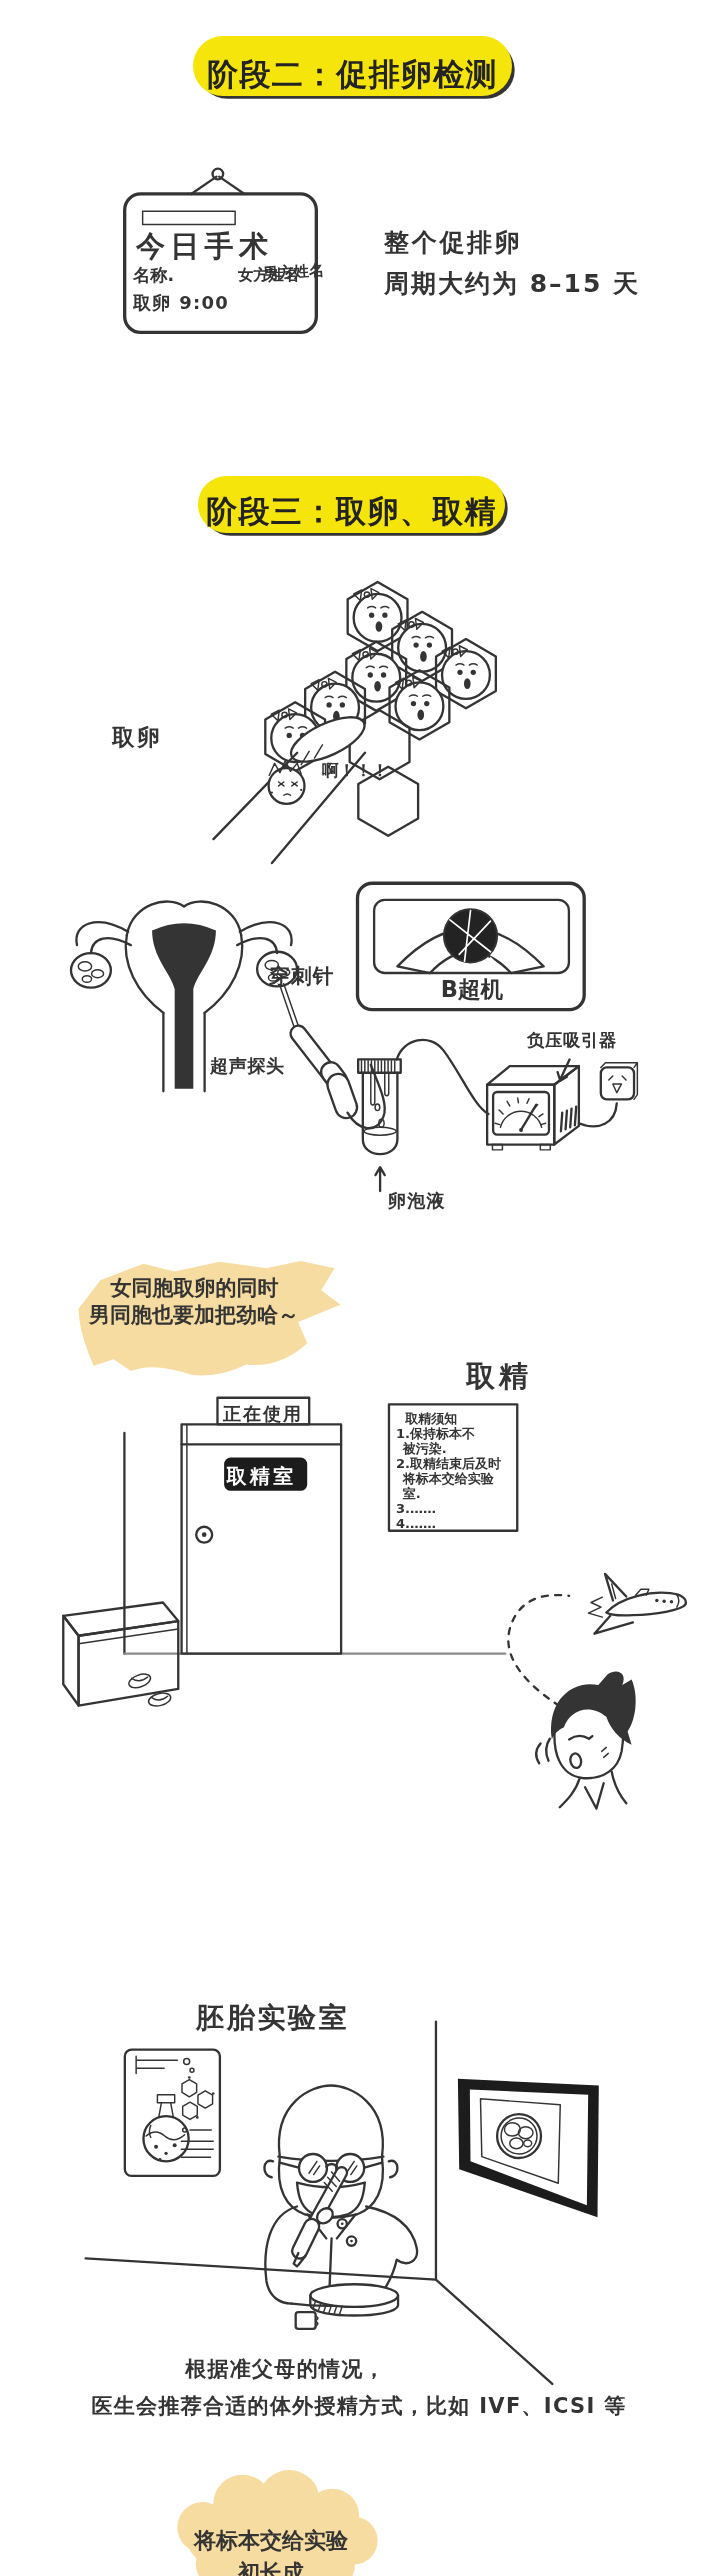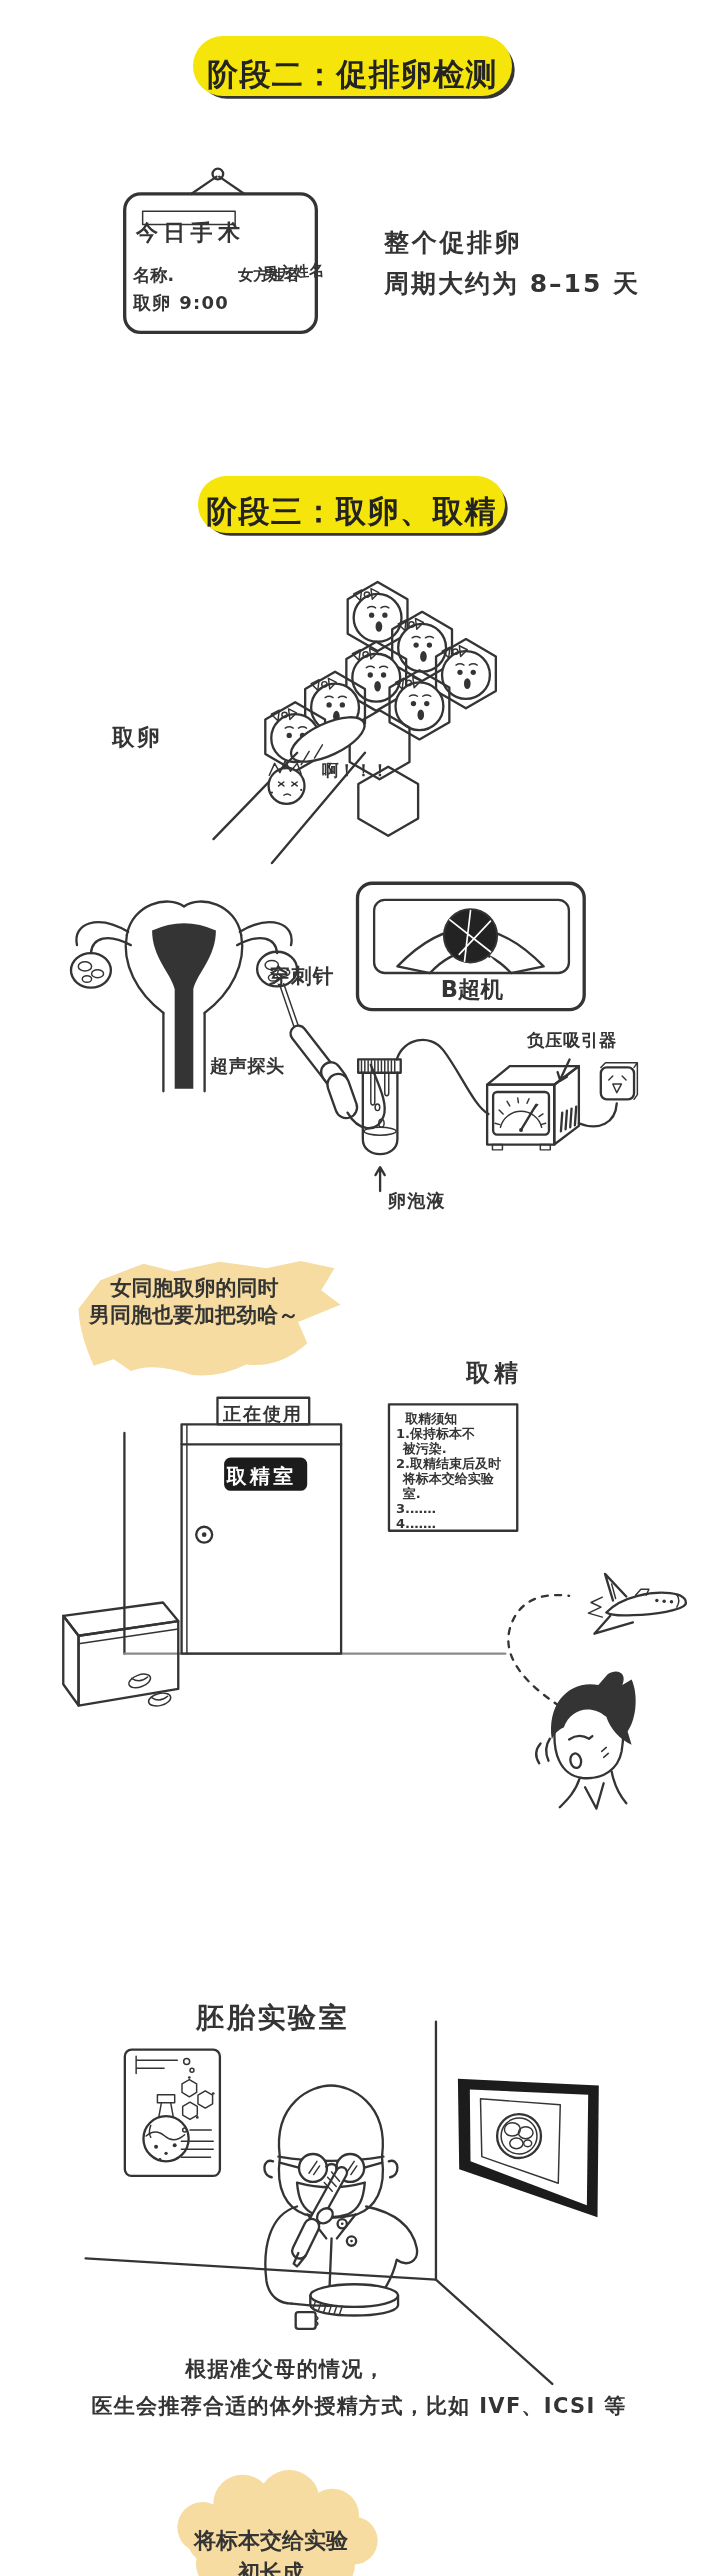--- a/index.html
+++ b/index.html
@@ -30,21 +30,21 @@
   <div class="badge" style="left:193px;top:36px;width:319px;height:60px;font-size:31px;">
     <span>阶段二：促排卵检测</span>
   </div>
 
   <svg width="253" height="193" viewBox="150 250 380 290" style="left:100px;top:166px;">
     <circle cx="327" cy="262" r="8" class="ln"></circle>
     <path d="M 287 292 L 325 266 M 367 292 L 329 266" class="ln"></path>
     <rect x="187" y="292" width="288" height="208" rx="24" class="ln5"></rect>
     <rect x="214" y="318" width="139" height="20" class="ln2"></rect>
   </svg>
-  <div class="abs hand" style="left:136px;top:218px;font-size:22px;letter-spacing:5.3px;">今日手术</div>
+  <div class="abs hand" style="left:136px;top:227px;font-size:29px;letter-spacing:5.3px;">今日手术</div>
   <div class="abs hand" style="left:133px;top:263px;font-size:17.3px;">名称.</div>
   <div class="abs hand" style="left:202px;top:265px;font-size:15.3px;margin-left:36px;">女方姓名</div>
   <div class="abs hand" style="left:263px;top:262px;font-size:15.3px;transform:rotate(-4deg);">男方姓名</div>
   <div class="abs hand" style="left:133px;top:291px;font-size:18px;letter-spacing:1.3px;">取卵 9:00</div>
 
   <div class="abs hand" style="left:384px;top:226px;font-size:25px;letter-spacing:2.7px;">整个促排卵</div>
   <div class="abs hand" style="left:384px;top:267px;font-size:25px;letter-spacing:2px;">周期大约为 8–15 天</div>
 
   <div class="badge" style="left:198px;top:476px;width:307px;height:57px;font-size:31px;">
     <span>阶段三：取卵、取精</span>
@@ -173,21 +173,21 @@
 
   <svg width="279" height="126" viewBox="100 1890 420 190" style="left:67px;top:1257px;">
     <path d="M 150 1925 L 215 1900 L 262 1912 L 330 1897 L 400 1907 L 452 1896 L 503 1907
              L 483 1940 L 512 1962 L 448 1988 L 462 2020
              Q 420 2058 370 2052 Q 330 2072 288 2068 Q 230 2048 196 2062
              L 170 2044 L 140 2054 Q 118 2005 117 1968 Z" fill="#F6DCA0"></path>
   </svg>
   <div class="abs hand ctr" style="left:68px;top:1274px;width:253px;font-size:21px;">女同胞取卵的同时</div>
   <div class="abs hand ctr" style="left:67px;top:1301px;width:254px;font-size:21px;">男同胞也要加把劲哈～</div>
 
-  <div class="abs" style="left:466px;top:1357px;font-size:24px;font-weight:800;letter-spacing:4px;">取精</div>
+  <div class="abs" style="left:466px;top:1357px;font-size:29px;font-weight:800;letter-spacing:4px;">取精</div>
   <svg width="678" height="439" viewBox="60 2080 1020 660" style="left:40px;top:1383px;">
 
     <line x1="187" y1="2155" x2="187" y2="2487" class="ln" stroke-width="3"></line>
     <line x1="187" y1="2487" x2="760" y2="2487" class="ln gray" stroke-width="3"></line>
 
     <rect x="327" y="2102" width="138" height="40" class="ln" stroke-width="3"></rect>
     <rect x="273" y="2142" width="240" height="345" class="ln" stroke-width="4"></rect>
     <line x1="281" y1="2142" x2="281" y2="2487" class="ln2"></line>
     <line x1="273" y1="2172" x2="513" y2="2172" class="ln" stroke-width="3"></line>
     <rect x="337" y="2192" width="125" height="50" rx="10" fill="#1c1c1c"></rect>

